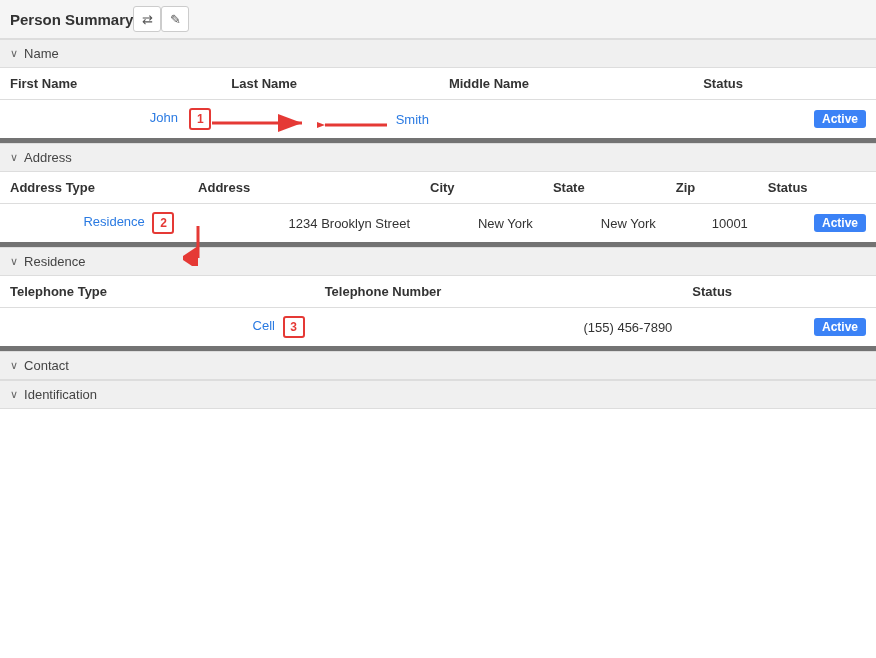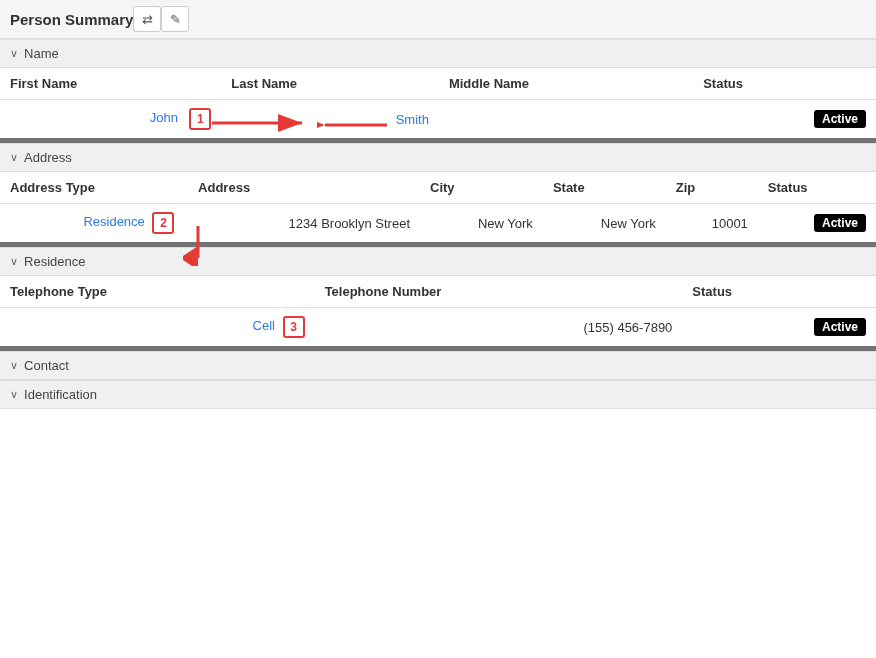--- a/index.html
+++ b/index.html
@@ -79,21 +79,21 @@
       text-align: right;
     }
     .link-cell {
       color: #2a7ae2;
       cursor: pointer;
     }
 
     
     .badge-active {
       display: inline-block;
-      background: #000000;
+      background: #3b82f6;
       color: #fff;
       padding: 2px 8px;
       border-radius: 3px;
       font-size: 12px;
       font-weight: bold;
     }
 
     
     .annotation {
       display: inline-flex;

